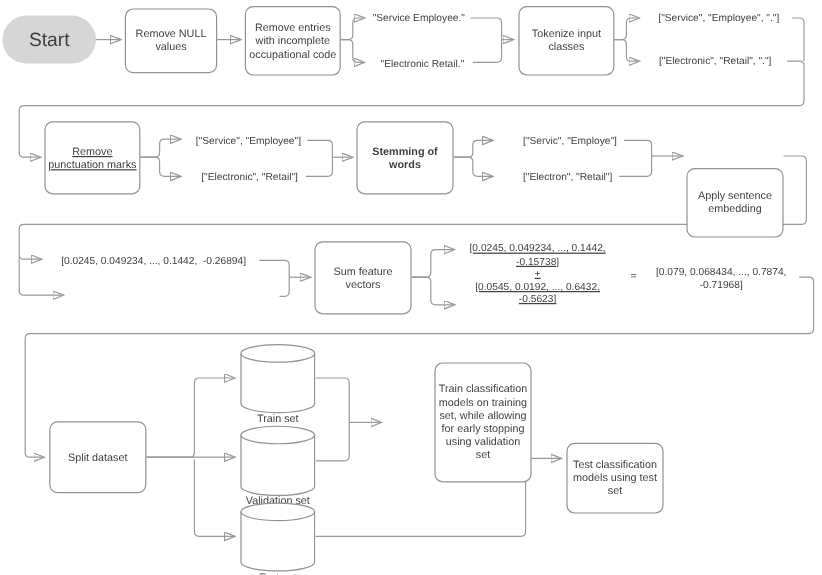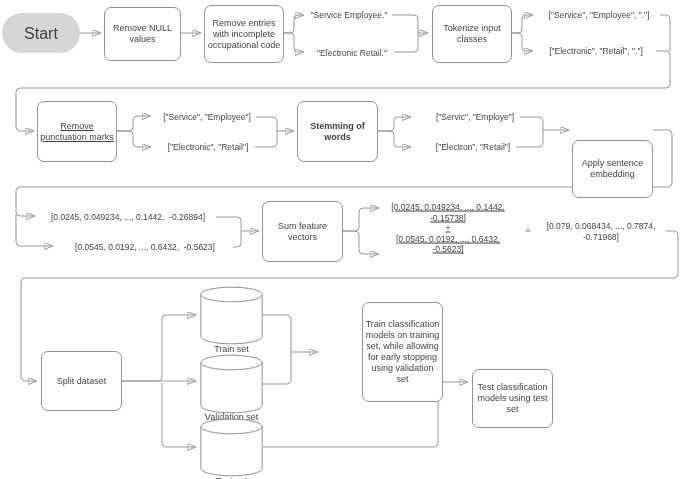--- a/index.html
+++ b/index.html
@@ -137,21 +137,20 @@
 
   <div class="ann" style="left:349px; top:15px;">"Service Employee."</div>
   <div class="ann" style="left:352px; top:53px;">"Electronic Retail."</div>
   <div class="ann" style="left:599px; top:15px;">["Service", "Employee", "."]</div>
   <div class="ann" style="left:596px; top:51px;">["Electronic", "Retail", "."]</div>
   <div class="ann" style="left:207px; top:117px;">["Service", "Employee"]</div>
   <div class="ann" style="left:208px; top:147px;">["Electronic", "Retail"]</div>
   <div class="ann" style="left:475px; top:117px;">["Servic", "Employe"]</div>
   <div class="ann" style="left:473px; top:147px;">["Electron", "Retail"]</div>
   <div class="ann" style="left:128px; top:217px;">[0.0245, 0.049234, ..., 0.1442,  -0.26894]</div>
-  <div class="ann" style="left:145px; top:247px;">[0.0545, 0.0192, ..., 0.6432,  -0.5623]</div>
   <div class="ann" style="left:448px; top:228px;text-decoration:underline;">[0.0245, 0.049234, ..., 0.1442,
 -0.15738]
 +
 [0.0545, 0.0192, ..., 0.6432,
 -0.5623]</div>
   <div class="ann" style="left:528px; top:230px;">=</div>
   <div class="ann" style="left:601px; top:232px;">[0.079, 0.068434, ..., 0.7874,
 -0.71968]</div>
 
 </div>

